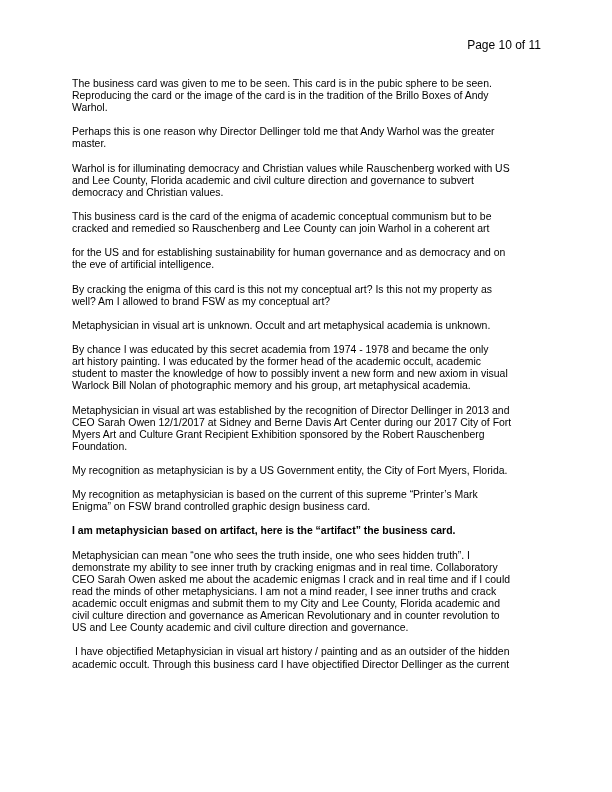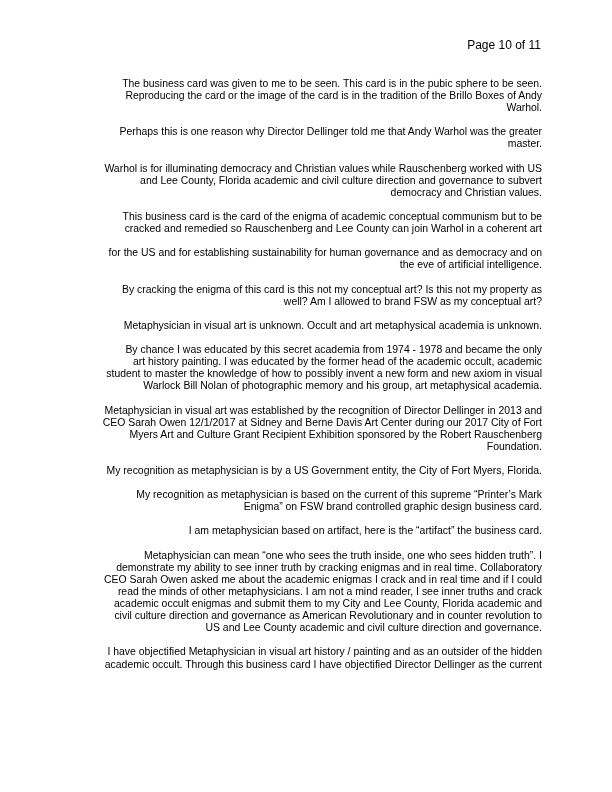--- a/index.html
+++ b/index.html
@@ -30,24 +30,23 @@
       width: 470px;
       font-size: 10.45px;
       line-height: 12.1px;
     }
     .para {
       margin: 0 0 12.1px 0;
     }
     .para .line {
       display: block;
       white-space: nowrap;
-      text-align: right;
     }
     .para.bold {
-      font-weight: normal;
+      font-weight: bold;
     }
   </style>
 </head>
 <body>
 
 <div class="page-number">Page 10 of 11</div>
 
 <div class="body-text" id="doc-body">
     <div class="para">
       <span class="line">The business card was given to me to be seen. This card is in the pubic sphere to be seen.</span>

